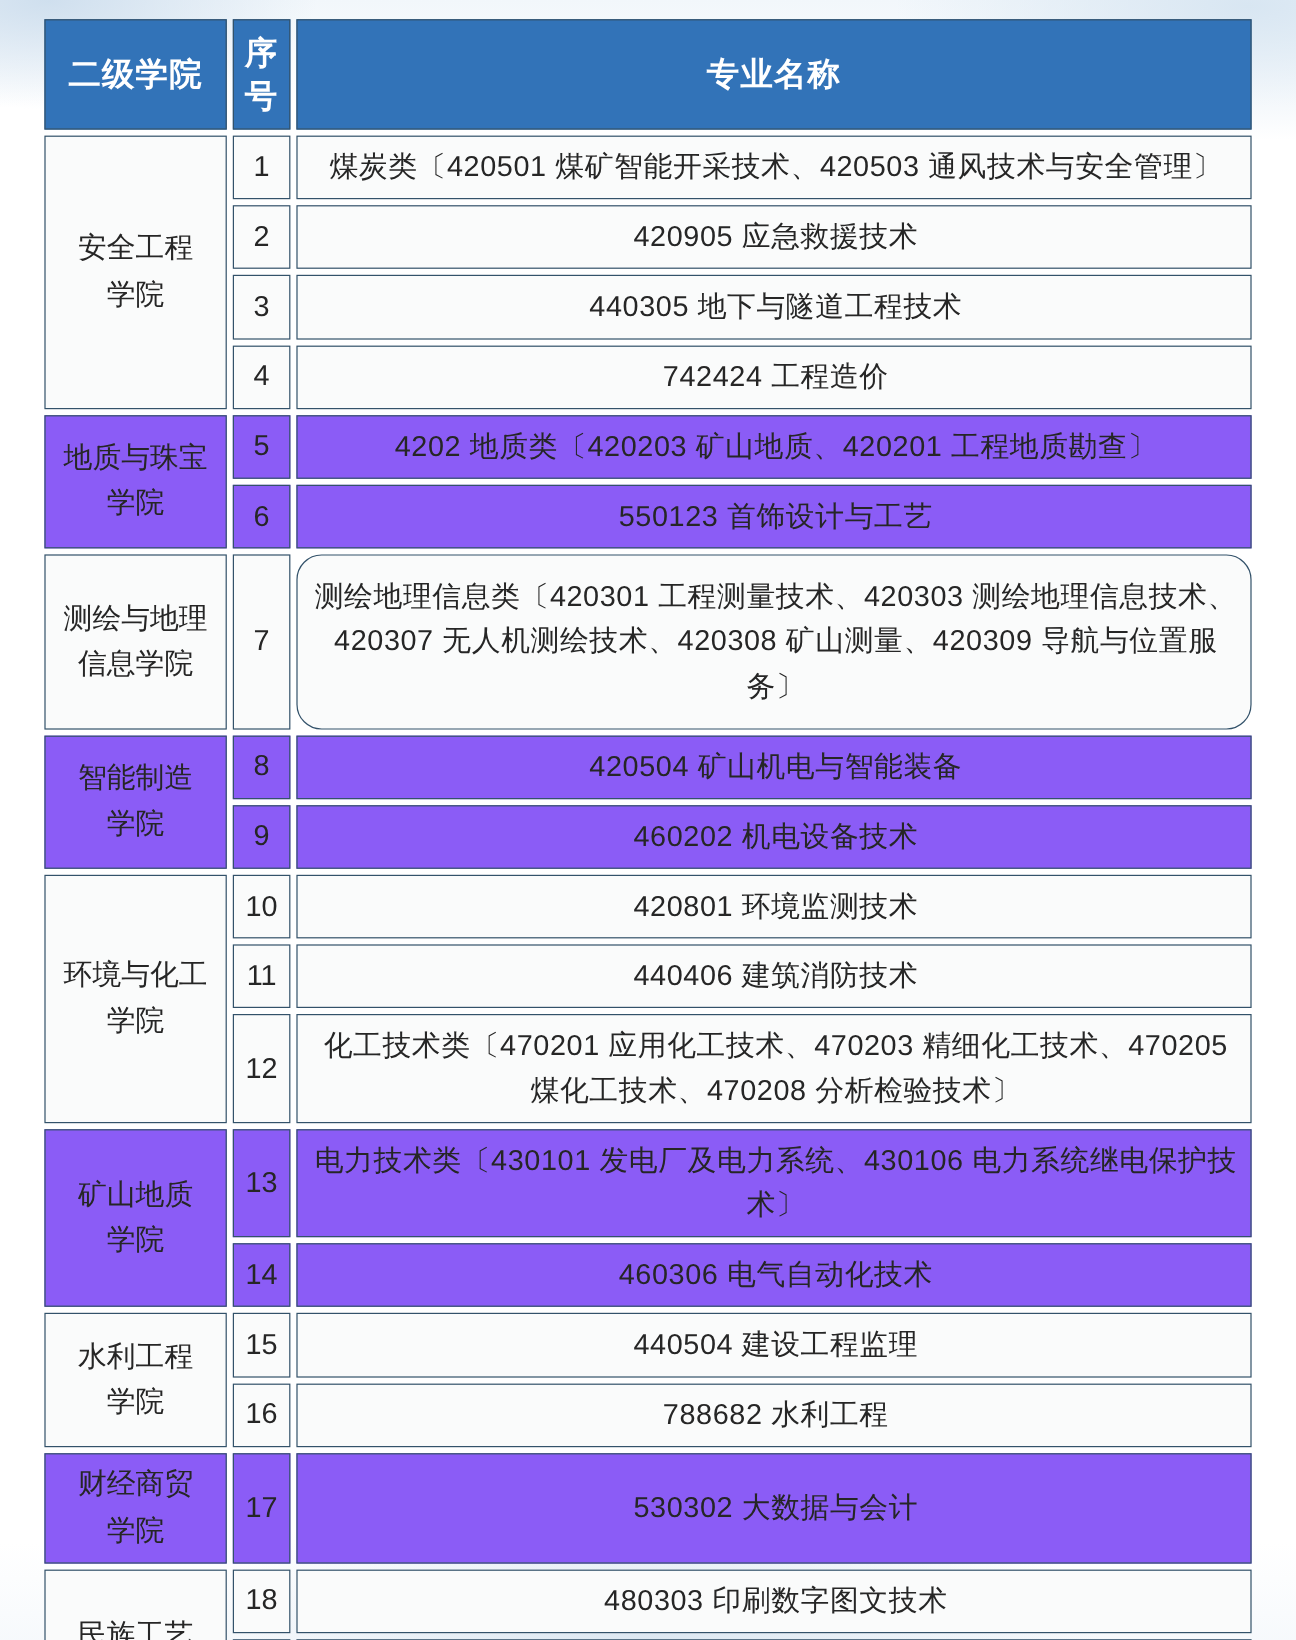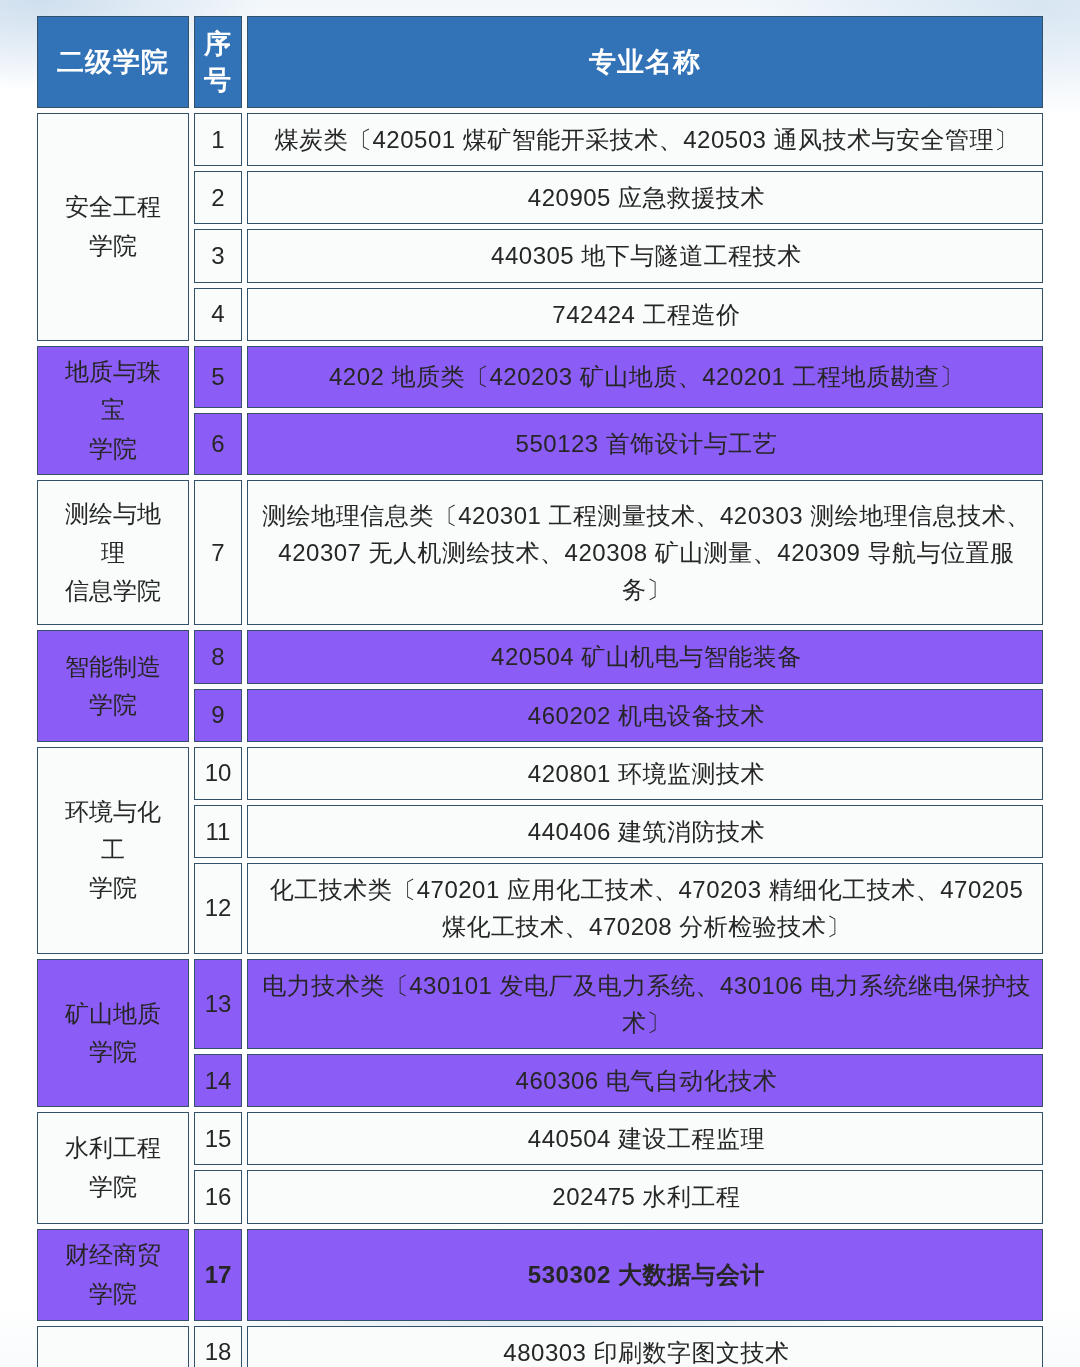--- a/index.html
+++ b/index.html
@@ -38,39 +38,39 @@
     text-align: center;
     letter-spacing: 1px;
     white-space: pre-line;
     line-height: 1.35;
   }
   td { font-size: 24px; }
   td.college {
     text-align: center;
     white-space: pre-line;
     line-height: 1.6;
-    padding: 6px 20px;
+    padding: 6px 6px;
   }
   td.seq {
     text-align: center;
     height: 44px;
     padding: 6px 2px;
   }
   td.major {
     text-align: center;
     padding: 7px 10px 7px 13px;
     line-height: 1.55;
     letter-spacing: 0.5px;
   }
   tr.shade-white td { background: #fafbfb; }
   tr.shade-cream td { background: #8b5cf6; }
   
-  tr.group-7 td.seq, tr.group-7 td.major { height: 92px; font-weight: bold; }
+  tr.group-7 td.seq, tr.group-7 td.major { height: 92px; }
   
-  tr.group-2 td.major { padding-top: 16px; padding-bottom: 16px; }
+  tr.group-2 td.major { padding-top: 16px; padding-bottom: 16px; border-radius: 21px; }
   tr.group-8 td.seq:last-of-type { }
 </style>
 </head>
 <body>
 
 <table class="majors">
   <colgroup>
     <col class="c-college">
     <col class="c-seq">
     <col class="c-major">
@@ -153,21 +153,21 @@
         <td class="major">460306 电气自动化技术</td>
       </tr>
       <tr class="group-6 shade-white">
         <td class="college" rowspan="2">水利工程
 学院</td>
         <td class="seq">15</td>
         <td class="major">440504 建设工程监理</td>
       </tr>
       <tr class="group-6 shade-white">
         <td class="seq">16</td>
-        <td class="major">202475 水利工程</td>
+        <td class="major">788682 水利工程</td>
       </tr>
       <tr class="group-7 shade-cream">
         <td class="college" rowspan="1">财经商贸
 学院</td>
         <td class="seq">17</td>
         <td class="major">530302 大数据与会计</td>
       </tr>
       <tr class="group-8 shade-white">
         <td class="college" rowspan="2">民族工艺
 学院</td>

